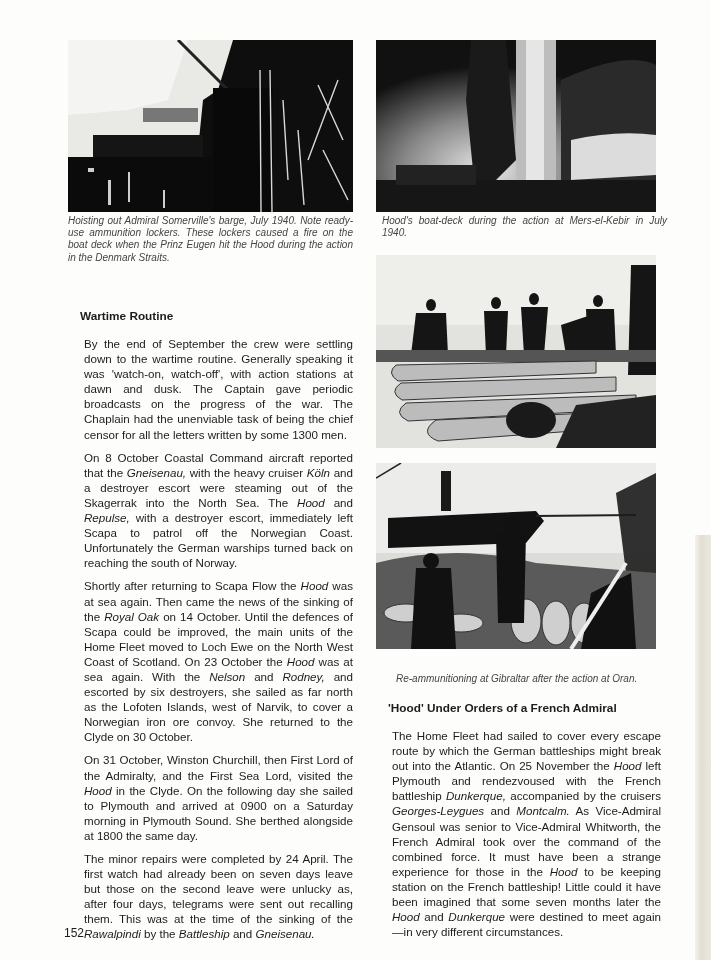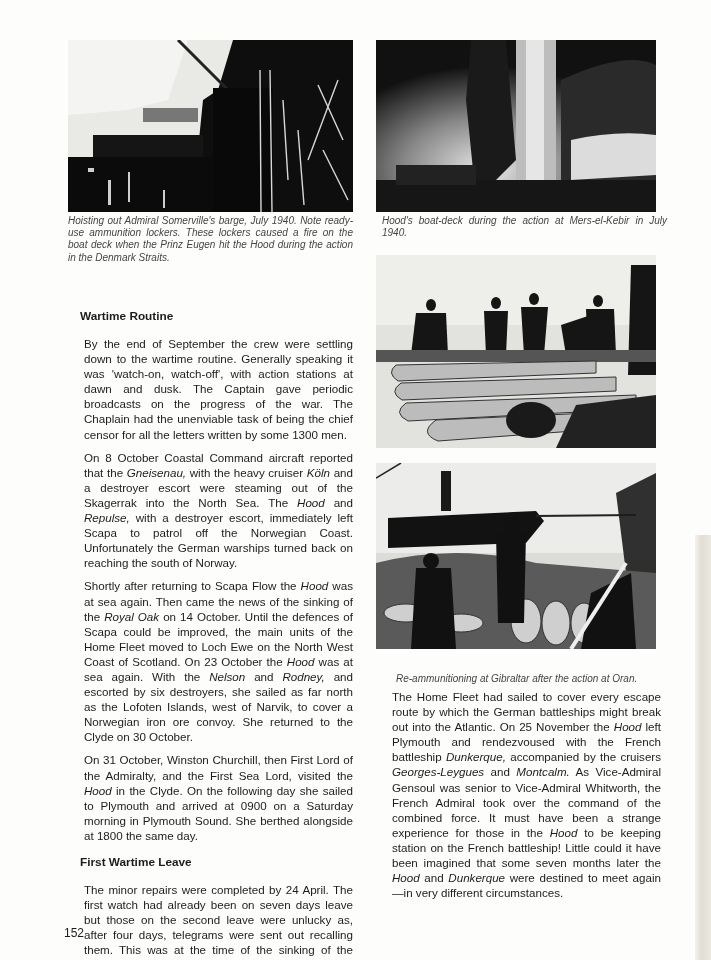--- a/index.html
+++ b/index.html
@@ -136,21 +136,21 @@
 <div class="col" style="left:68px;top:297px;width:285px;">
   <h3>Wartime Routine</h3>
   <p>By the end of September the crew were settling down to the wartime routine. Generally speaking it was 'watch-on, watch-off', with action stations at dawn and dusk. The Captain gave periodic broadcasts on the progress of the war. The Chaplain had the unenviable task of being the chief censor for all the letters written by some 1300 men.</p>
 
   <p><span>On 8 October Coastal Command aircraft reported that the </span><i>Gneisenau,</i><span> with the heavy cruiser </span><i>Köln</i><span> and a destroyer escort were steaming out of the Skagerrak into the North Sea. The </span><i>Hood</i><span> and </span><i>Repulse,</i><span> with a destroyer escort, immediately left Scapa to patrol off the Norwegian Coast. Unfortunately the German warships turned back on reaching the south of Norway.</span></p>
 
   <p><span>Shortly after returning to Scapa Flow the </span><i>Hood</i><span> was at sea again. Then came the news of the sinking of the </span><i>Royal Oak</i><span> on 14 October. Until the defences of Scapa could be improved, the main units of the Home Fleet moved to Loch Ewe on the North West Coast of Scotland. On 23 October the </span><i>Hood</i><span> was at sea again. With the </span><i>Nelson</i><span> and </span><i>Rodney,</i><span> and escorted by six destroyers, she sailed as far north as the Lofoten Islands, west of Narvik, to cover a Norwegian iron ore convoy. She returned to the Clyde on 30 October.</span></p>
 
   <p><span>On 31 October, Winston Churchill, then First Lord of the Admiralty, and the First Sea Lord, visited the </span><i>Hood</i><span> in the Clyde. On the following day she sailed to Plymouth and arrived at 0900 on a Saturday morning in Plymouth Sound. She berthed alongside at 1800 the same day.</span></p>
 
-  <h3>First Wartime Leave</h3>
   <p class="tight"><span>The minor repairs were completed by 24 April. The first watch had already been on seven days leave but those on the second leave were unlucky as, after four days, telegrams were sent out recalling them. This was at the time of the sinking of the </span><i>Rawalpindi</i><span> by the </span><i>Battleship</i><span> and </span><i>Gneisenau.</i></p>
 </div>
 
 <div class="col" style="left:376px;top:689px;width:285px;">
+  <h3>'Hood' Under Orders of a French Admiral</h3>
   <p class="tight"><span>The Home Fleet had sailed to cover every escape route by which the German battleships might break out into the Atlantic. On 25 November the </span><i>Hood</i><span> left Plymouth and rendezvoused with the French battleship </span><i>Dunkerque,</i><span> accompanied by the cruisers </span><i>Georges-Leygues</i><span> and </span><i>Montcalm.</i><span> As Vice-Admiral Gensoul was senior to Vice-Admiral Whitworth, the French Admiral took over the command of the combined force. It must have been a strange experience for those in the </span><i>Hood</i><span> to be keeping station on the French battleship! Little could it have been imagined that some seven months later the </span><i>Hood</i><span> and </span><i>Dunkerque</i><span> were destined to meet again—in very different circumstances.</span></p>
 </div>
 
 <div class="pagenum">152</div>
 
 </body></html>

